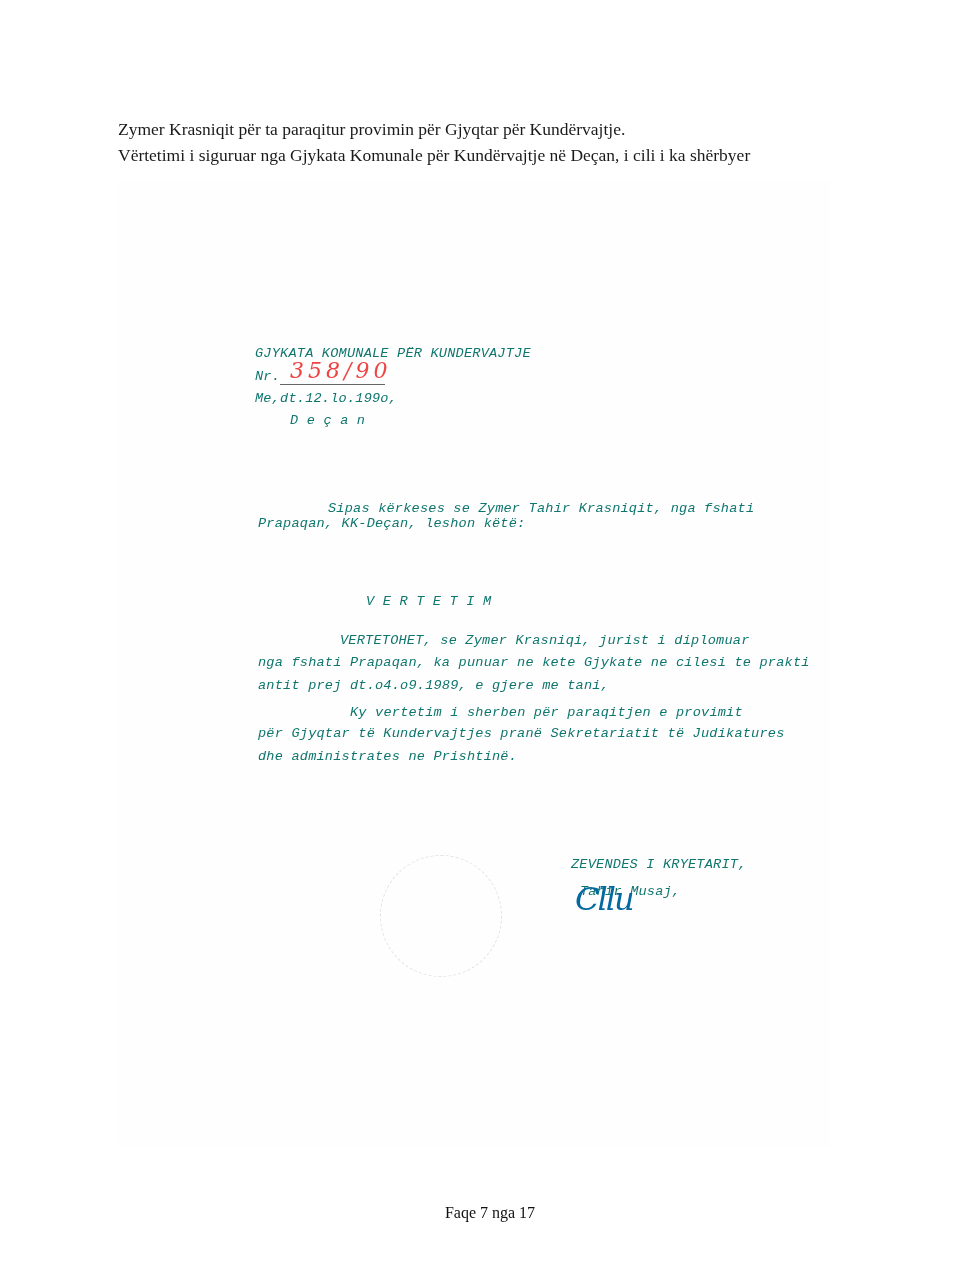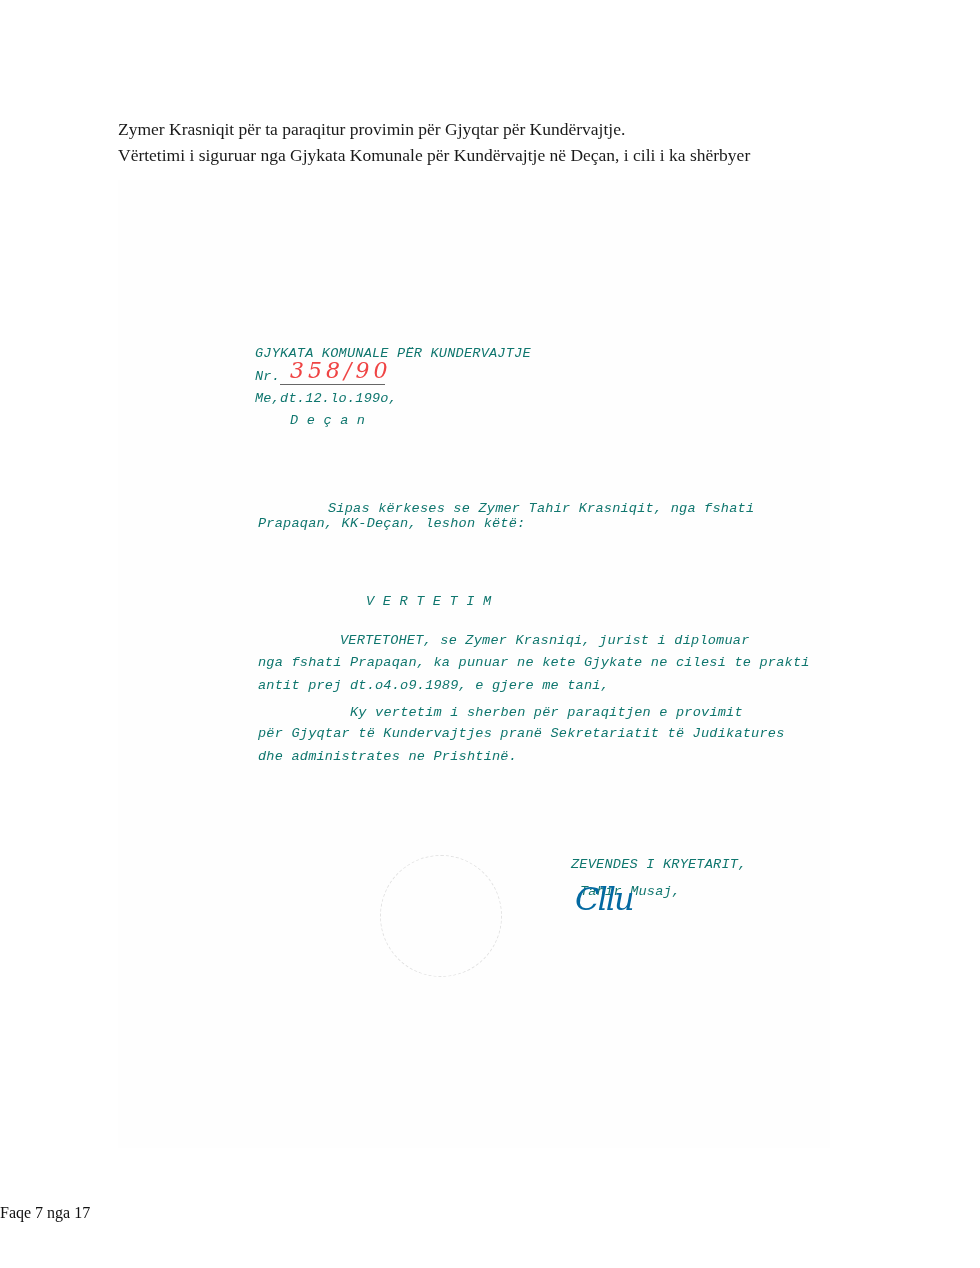--- a/index.html
+++ b/index.html
@@ -2,21 +2,21 @@
 <html><head>
 <meta charset="utf-8">
 <style>
   html, body { margin:0; padding:0; background:#ffffff; }
   body { width:980px; height:1268px; position:relative; overflow:hidden; font-family:"DejaVu Serif", serif; }
   .caption { position:absolute; left:118px; top:116px; width:740px; font-family:"Liberation Serif", serif; font-size:17.5px; line-height:26px; color:#1a1a1a; }
   .scan { position:absolute; left:118px; top:180px; width:712px; height:968px; background:#fefefe; }
   .tw { position:absolute; font-family:"Liberation Mono", monospace; color:#0f766e; font-size:13.6px; white-space:pre; letter-spacing:0.2px;font-style:italic; }
   .hand { position:absolute; font-family:"DejaVu Serif", serif; font-style:italic; color:#ef4444; }
   .stamp { position:absolute; left:270px; top:665px; width:120px; height:120px; border-radius:50%; border:1px dashed #e2e2e2; }
-  .footer { position:absolute; left:0; width:980px; top:1204px; font-family:"Liberation Serif", serif; font-size:16px; color:#111; }
+  .footer { position:absolute; left:0; width:980px; top:1204px; text-align:center; font-family:"Liberation Serif", serif; font-size:16px; color:#111; }
   .sig { position:absolute; left:575px; top:880px; font-family:"DejaVu Serif", serif; font-style:italic; color:#0369a1; font-size:32px; letter-spacing:-2px;text-align:right; }
 </style>
 </head>
 <body>
 
 <div class="caption">
   <div>Zymer Krasniqit për ta paraqitur provimin për Gjyqtar për Kundërvajtje.</div>
   <div>Vërtetimi i siguruar nga Gjykata Komunale për Kundërvajtje në Deçan,  i cili i ka shërbyer</div>
 </div>
 

